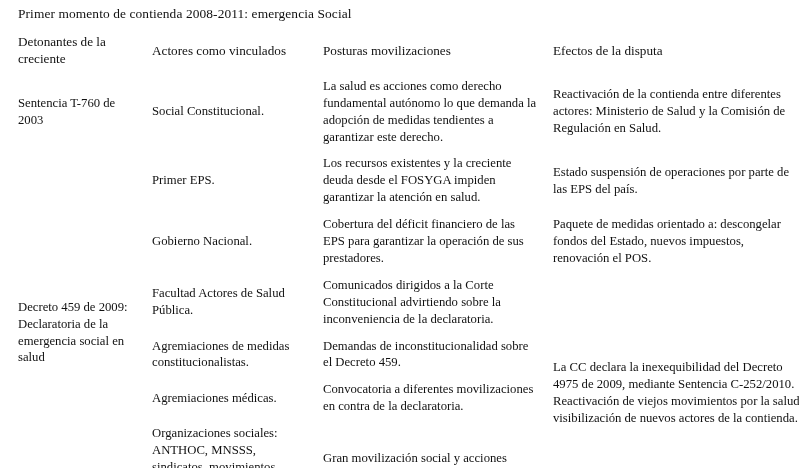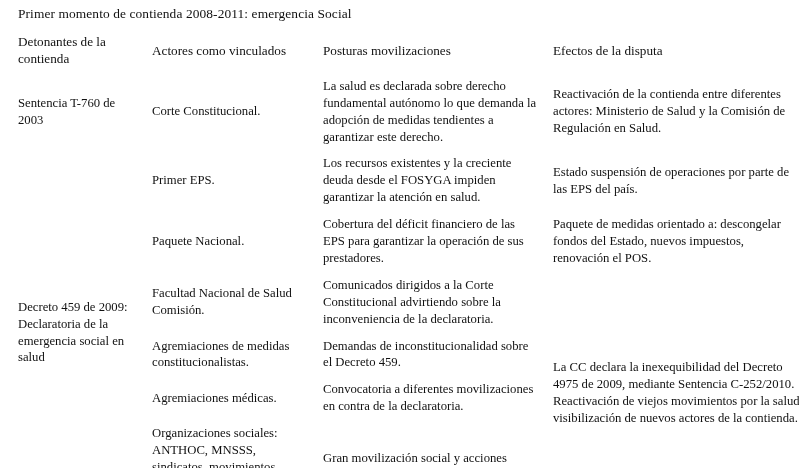--- a/index.html
+++ b/index.html
@@ -82,48 +82,48 @@
         <col class="c2">
         <col class="c3">
         <col class="c4">
     </colgroup>
     <tbody>
       <tr>
         <td class="title-cell rule-top rule-bottom-strong" colspan="4">Primer momento de contienda 2008-2011: emergencia Social</td>
       </tr>
 
       <tr>
-        <td class="head-cell rule-bottom-strong">Detonantes de la contienda</td>
+        <td class="head-cell rule-bottom-strong">Detonantes de la creciente</td>
         <td class="head-cell rule-bottom-strong">Actores como vinculados</td>
         <td class="head-cell rule-bottom-strong">Posturas movilizaciones</td>
         <td class="head-cell rule-bottom-strong">Efectos de la disputa</td>
       </tr>
 
       <tr>
         <td class="cell-left t1 pad-lg rule-bottom-strong">Sentencia T-760 de 2003</td>
-        <td class="cell-center t1 pad-lg rule-bottom-strong col-sep-left">Corte Constitucional.</td>
-        <td class="cell-left t1 pad-lg rule-bottom-strong col-sep-left">La salud es declarada sobre derecho fundamental autónomo lo que demanda la adopción de medidas tendientes a garantizar este derecho.</td>
+        <td class="cell-center t1 pad-lg rule-bottom-strong col-sep-left">Social Constitucional.</td>
+        <td class="cell-left t1 pad-lg rule-bottom-strong col-sep-left">La salud es acciones como derecho fundamental autónomo lo que demanda la adopción de medidas tendientes a garantizar este derecho.</td>
         <td class="cell-left t1 pad-lg rule-bottom-strong col-sep-left">Reactivación de la contienda entre diferentes actores: Ministerio de Salud y la Comisión de Regulación en Salud.</td>
       </tr>
 
       <tr>
         <td class="cell-left t1" rowspan="6">Decreto 459 de 2009: Declaratoria de la emergencia social en salud</td>
         <td class="cell-center t1 pad-lg rule-bottom col-sep-left">Primer EPS.</td>
         <td class="cell-left t1 pad-lg rule-bottom col-sep-left">Los recursos existentes y la creciente deuda desde el FOSYGA impiden garantizar la atención en salud.</td>
         <td class="cell-left t1 pad-lg rule-bottom col-sep-left">Estado suspensión de operaciones por parte de las EPS del país.</td>
       </tr>
 
       <tr>
-        <td class="cell-center t1 pad-lg rule-bottom col-sep-left">Paquete Nacional.</td>
+        <td class="cell-center t1 pad-lg rule-bottom col-sep-left">Gobierno Nacional.</td>
         <td class="cell-left t1 pad-lg rule-bottom col-sep-left">Cobertura del déficit financiero de las EPS para garantizar la operación de sus prestadores.</td>
         <td class="cell-left t1 pad-lg rule-bottom col-sep-left">Paquete de medidas orientado a: descongelar fondos del Estado, nuevos impuestos, renovación el POS.</td>
       </tr>
 
       <tr>
-        <td class="cell-left t1 pad-md rule-bottom col-sep-left">Facultad Nacional de Salud Comisión.</td>
+        <td class="cell-left t1 pad-md rule-bottom col-sep-left">Facultad Actores de Salud Pública.</td>
         <td class="cell-left t1 pad-md rule-bottom col-sep-left">Comunicados dirigidos a la Corte Constitucional advirtiendo sobre la inconveniencia de la declaratoria.</td>
         <td class="cell-left t1 col-sep-left" rowspan="4">La CC declara la inexequibilidad del Decreto 4975 de 2009, mediante Sentencia C-252/2010. Reactivación de viejos movimientos por la salud, visibilización de nuevos actores de la contienda.</td>
       </tr>
 
       <tr>
         <td class="cell-left t1 pad-sm rule-bottom col-sep-left">Agremiaciones de medidas constitucionalistas.</td>
         <td class="cell-left t1 pad-sm rule-bottom col-sep-left">Demandas de inconstitucionalidad sobre el Decreto 459.</td>
       </tr>
 
       <tr>

